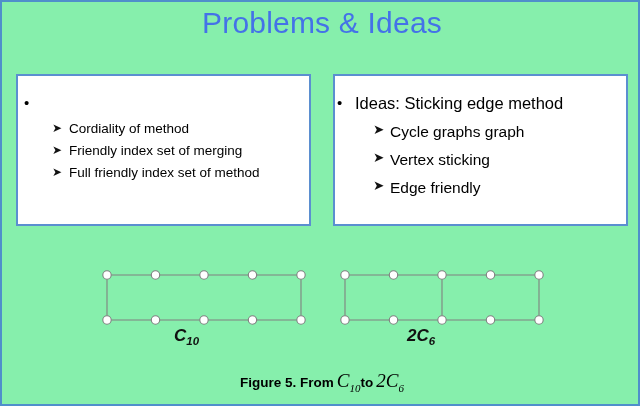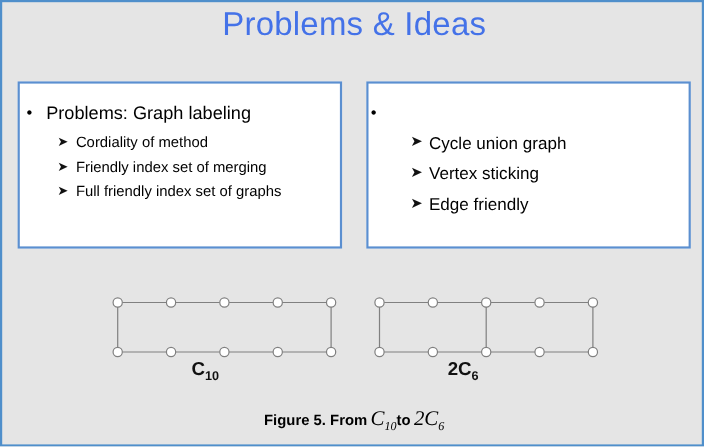--- a/index.html
+++ b/index.html
@@ -9,21 +9,21 @@
   }
   body {
     font-family: "Liberation Sans", sans-serif;
   }
   .page {
     position: relative;
     width: 640px;
     height: 406px;
     box-sizing: border-box;
     border: 2px solid #4f8fcb;
-    background: #e5e5e5;
+    background: #86efac;
     overflow: hidden;
   }
 
   
   .title {
     position: absolute;
     left: 0;
     top: 4px;
     width: 640px;
     text-align: center;
@@ -109,20 +109,21 @@
     position: absolute;
     top: 0;
     left: 0;
   }
   .glabel {
     position: absolute;
     font-size: 17px;
     font-weight: bold;
     color: #111;
     font-family: "Liberation Sans", sans-serif;
+    font-style: italic;
   }
   .glabel sub {
     font-size: 11.5px;
   }
   .glabel-c10 { left: 172px; top: 78px; }
   .glabel-2c6 { left: 405px; top: 78px; }
 
   .caption {
     position: absolute;
     left: 0;
@@ -149,46 +150,46 @@
 </head>
 <body>
 
 <div class="page">
 
   <div class="title">Problems &amp; Ideas</div>
 
   <div class="box box-left">
     <div class="lvl1">
       <span class="dot">•</span>
-      <span class="txt">Problems: Graph labeling</span>
     </div>
     <ul class="lvl2-list">
       <li class="lvl2">
         <span class="arrow">➤</span>
         <span class="txt2">Cordiality of  method</span>
       </li>
       <li class="lvl2">
         <span class="arrow">➤</span>
         <span class="txt2">Friendly index set of  merging</span>
       </li>
       <li class="lvl2">
         <span class="arrow">➤</span>
-        <span class="txt2">Full friendly index set of graphs</span>
+        <span class="txt2">Full friendly index set of method</span>
       </li>
     </ul>
   </div>
 
   <div class="box box-right">
     <div class="lvl1">
       <span class="dot">•</span>
+      <span class="txt">Ideas: Sticking edge method</span>
     </div>
     <ul class="lvl2-list">
       <li class="lvl2">
         <span class="arrow">➤</span>
-        <span class="txt2">Cycle union graph</span>
+        <span class="txt2">Cycle graphs graph</span>
       </li>
       <li class="lvl2">
         <span class="arrow">➤</span>
         <span class="txt2">Vertex sticking</span>
       </li>
       <li class="lvl2">
         <span class="arrow">➤</span>
         <span class="txt2">Edge friendly</span>
       </li>
     </ul>

